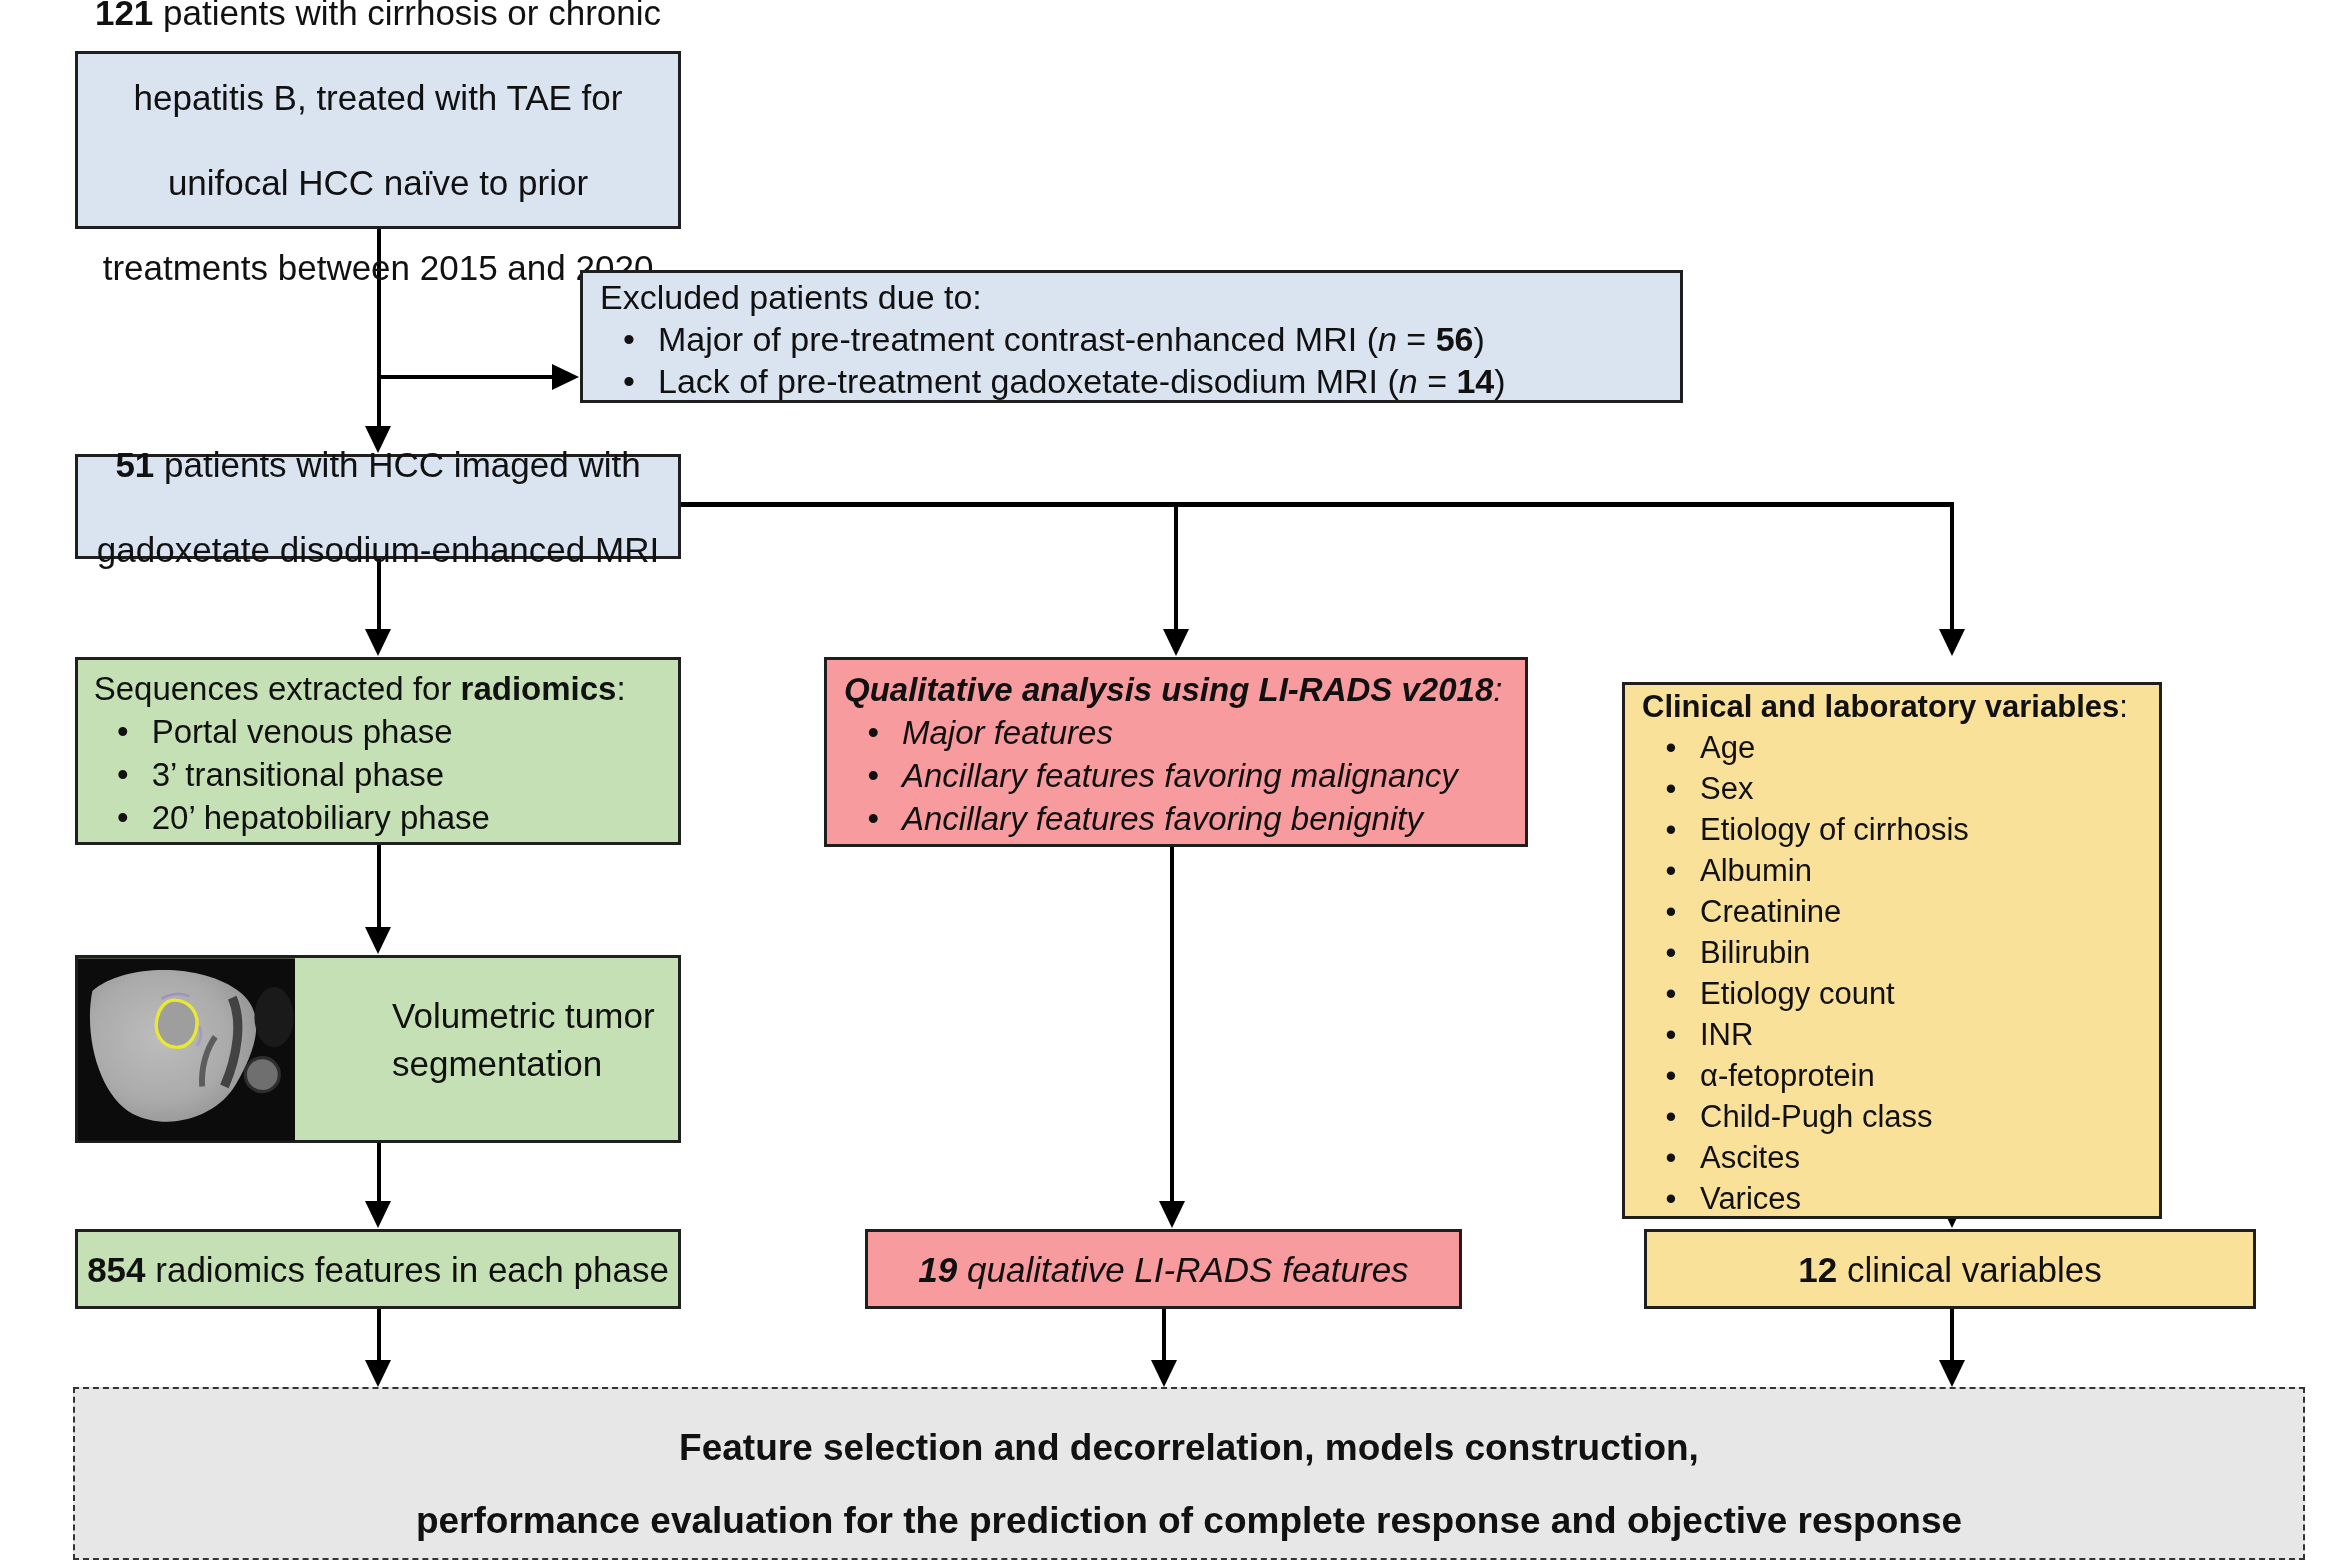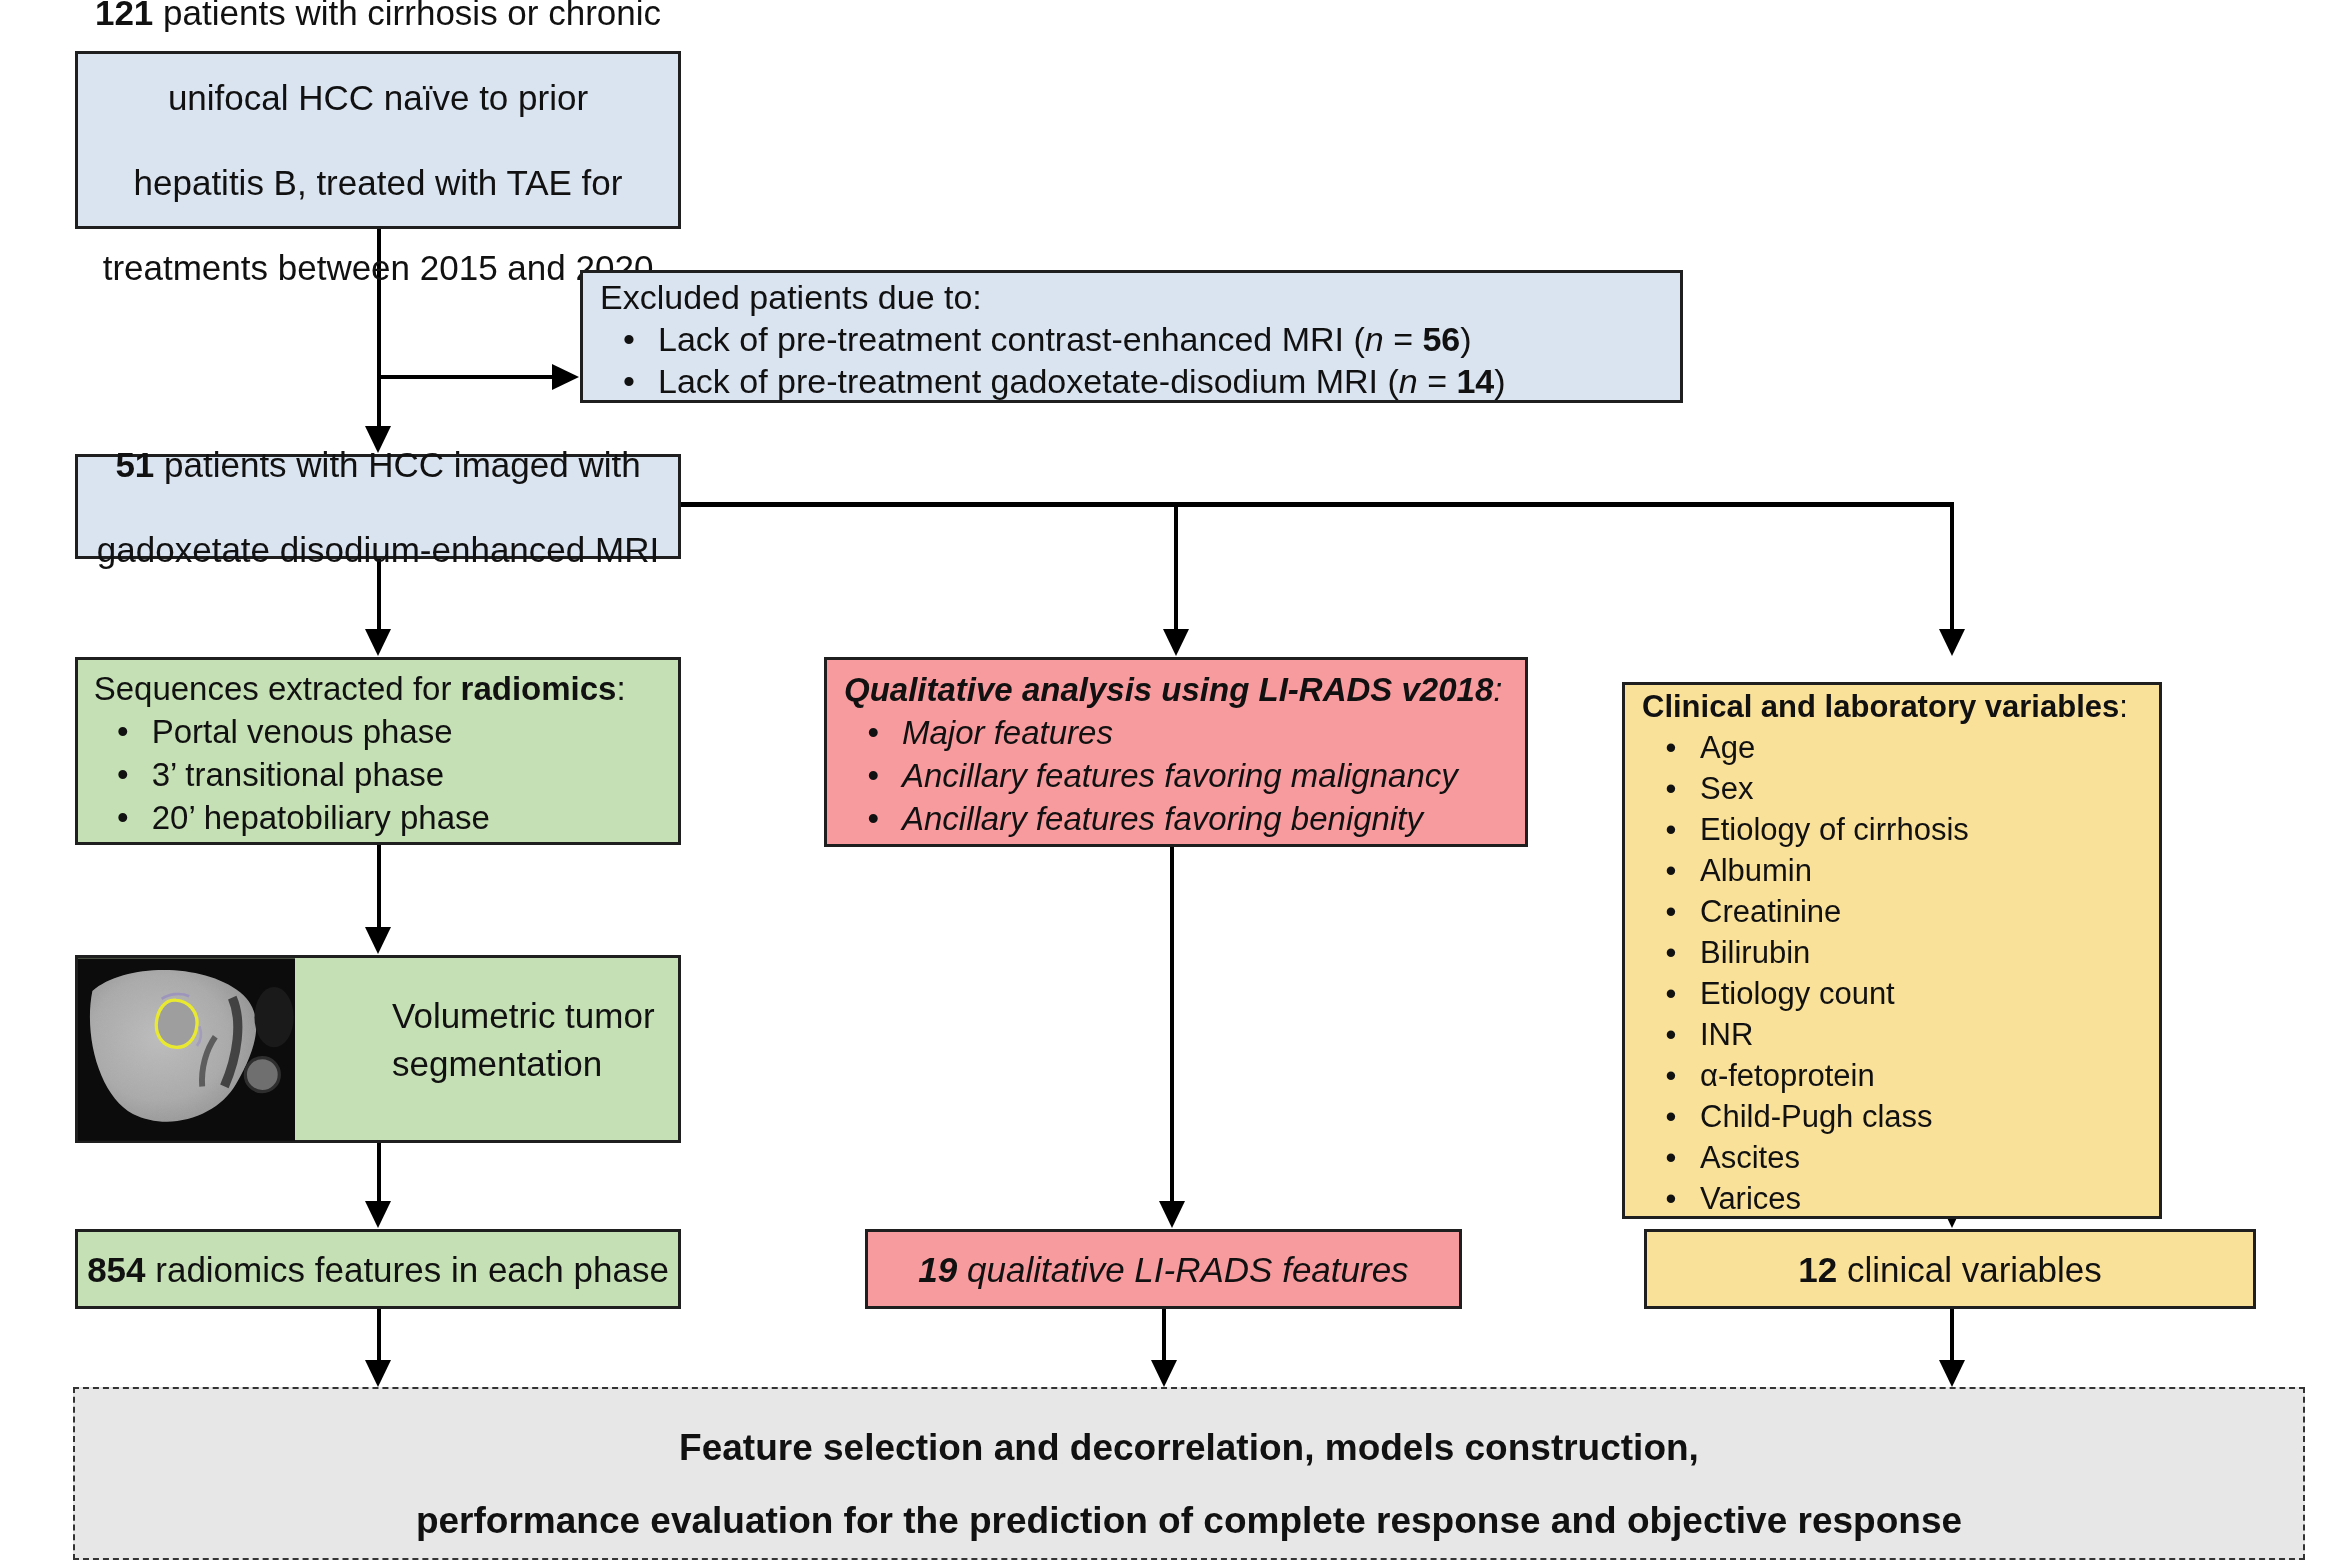--- a/index.html
+++ b/index.html
@@ -62,30 +62,30 @@
 
   <div class="vline" style="left:377px;top:1309px;width:3.9px;height:54px;"></div>
   <div class="head-down" style="left:365px;top:1360px;"></div>
   <div class="vline" style="left:1162px;top:1309px;width:3.9px;height:54px;"></div>
   <div class="head-down" style="left:1151px;top:1360px;"></div>
   <div class="vline" style="left:1950px;top:1309px;width:3.9px;height:54px;"></div>
   <div class="head-down" style="left:1939px;top:1360px;"></div>
 
   <div class="box blue center t54" style="left:75px;top:51px;width:606px;height:178px;border-width:3.9px;">
     <div><span class="b">121</span><span> patients with cirrhosis or chronic</span></div>
+    <div>hepatitis B, treated with TAE for</div>
     <div>unifocal HCC naïve to prior</div>
-    <div>hepatitis B, treated with TAE for</div>
     <div>treatments between 2015 and 2020</div>
   </div>
 
   <div class="box blue t52" style="left:580px;top:270px;width:1103px;height:133px;padding:2.6px 17px;">
     <div>Excluded patients due to:</div>
     <div class="brow">
       <span class="dot">•</span>
-      <span><span>Lack of pre-treatment contrast-enhanced MRI (</span><span class="i">n</span><span> = </span><span class="b">56</span><span>)</span></span>
+      <span><span>Major of pre-treatment contrast-enhanced MRI (</span><span class="i">n</span><span> = </span><span class="b">56</span><span>)</span></span>
     </div>
     <div class="brow">
       <span class="dot">•</span>
       <span><span>Lack of pre-treatment gadoxetate-disodium MRI (</span><span class="i">n</span><span> = </span><span class="b">14</span><span>)</span></span>
     </div>
   </div>
 
   <div class="box blue center t54" style="left:75px;top:454px;width:606px;height:105px;">
     <div><span class="b">51</span><span> patients with HCC imaged with</span></div>
     <div>gadoxetate disodium-enhanced MRI</div>

